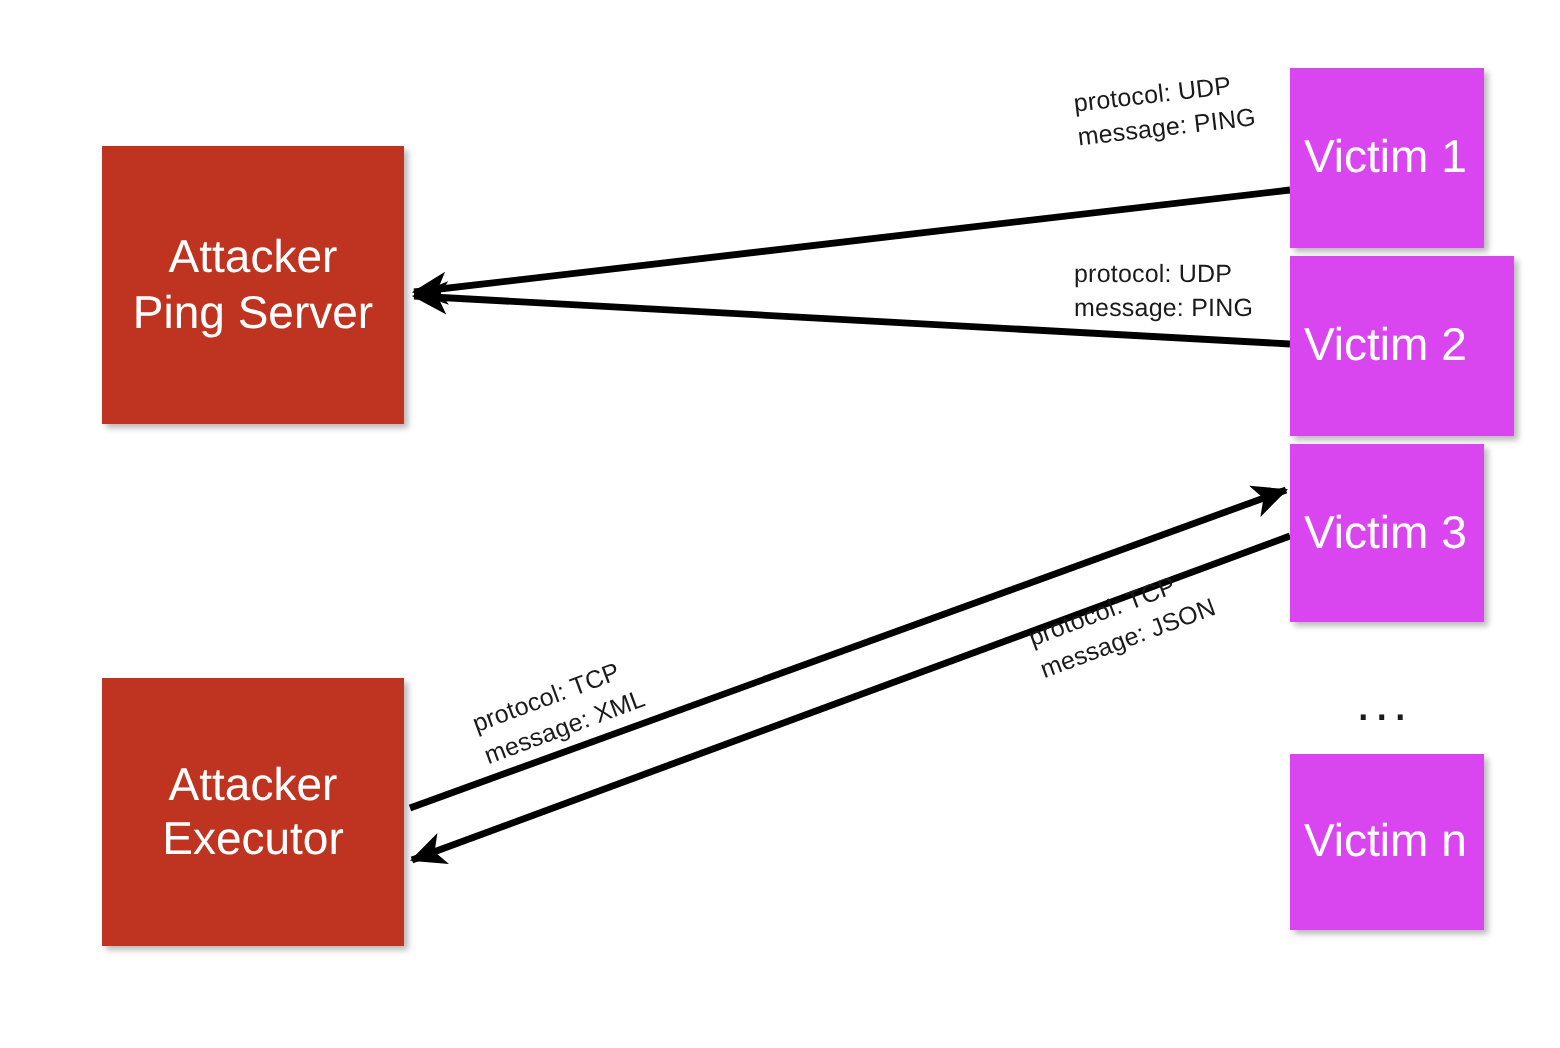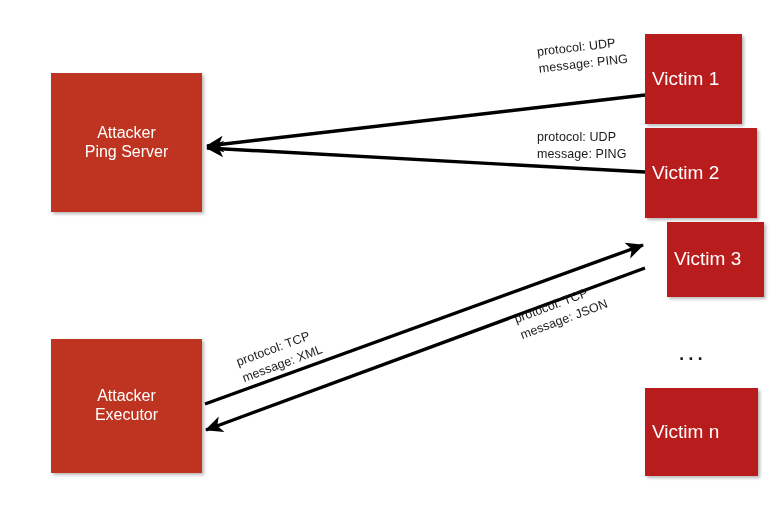--- a/index.html
+++ b/index.html
@@ -32,25 +32,25 @@
     align-items: center;
     justify-content: center;
     text-align: center;
     color: #ffffff;
     line-height: 1.18;
     box-shadow: 2px 2px 3px rgba(0,0,0,0.28);
     white-space: pre-line;
   }
   .node.attacker {
     background: #be3420;
-    font-size: 16px;
+    font-size: 23px;
   }
   .node.victim {
-    background: #b91c1c;
-    font-size: 19px;
+    background: #d946ef;
+    font-size: 23px;
     justify-content: flex-start;
     padding-left: 7px;
   }
   .edge-label {
     position: absolute;
     font-size: 12.5px;
     color: #1a1a1a;
     line-height: 1.32;
     white-space: pre-line;
     transform-origin: left top;
@@ -83,22 +83,22 @@
       </g>
   </svg>
 
   <div id="nodes-layer">
       <div class="node attacker" style="left: 51px; top: 73px; width: 151px; height: 139px;">Attacker
 Ping Server</div>
       <div class="node attacker" style="left: 51px; top: 339px; width: 151px; height: 134px;">Attacker
 Executor</div>
       <div class="node victim" style="left: 645px; top: 34px; width: 97px; height: 90px;">Victim 1</div>
       <div class="node victim" style="left: 645px; top: 128px; width: 112px; height: 90px;">Victim 2</div>
-      <div class="node victim" style="left: 645px; top: 222px; width: 97px; height: 75px; margin-left: 22px;">Victim 3</div>
-      <div class="node victim" style="left: 645px; top: 388px; width: 113px; height: 88px;">Victim n</div>
+      <div class="node victim" style="left: 645px; top: 222px; width: 97px; height: 89px;">Victim 3</div>
+      <div class="node victim" style="left: 645px; top: 377px; width: 97px; height: 88px;">Victim n</div>
     </div>
   <div id="labels-layer">
       <div class="edge-label" style="left: 536px; top: 44px; transform: rotate(-6.6deg);">protocol: UDP
 message: PING</div>
       <div class="edge-label" style="left: 537px; top: 129px; transform: rotate(0deg);">protocol: UDP
 message: PING</div>
       <div class="edge-label" style="left: 234px; top: 355px; transform: rotate(-20.5deg);">protocol: TCP
 message: XML</div>
       <div class="edge-label" style="left: 512px; top: 312px; transform: rotate(-20.5deg);">protocol: TCP
 message: JSON</div>

